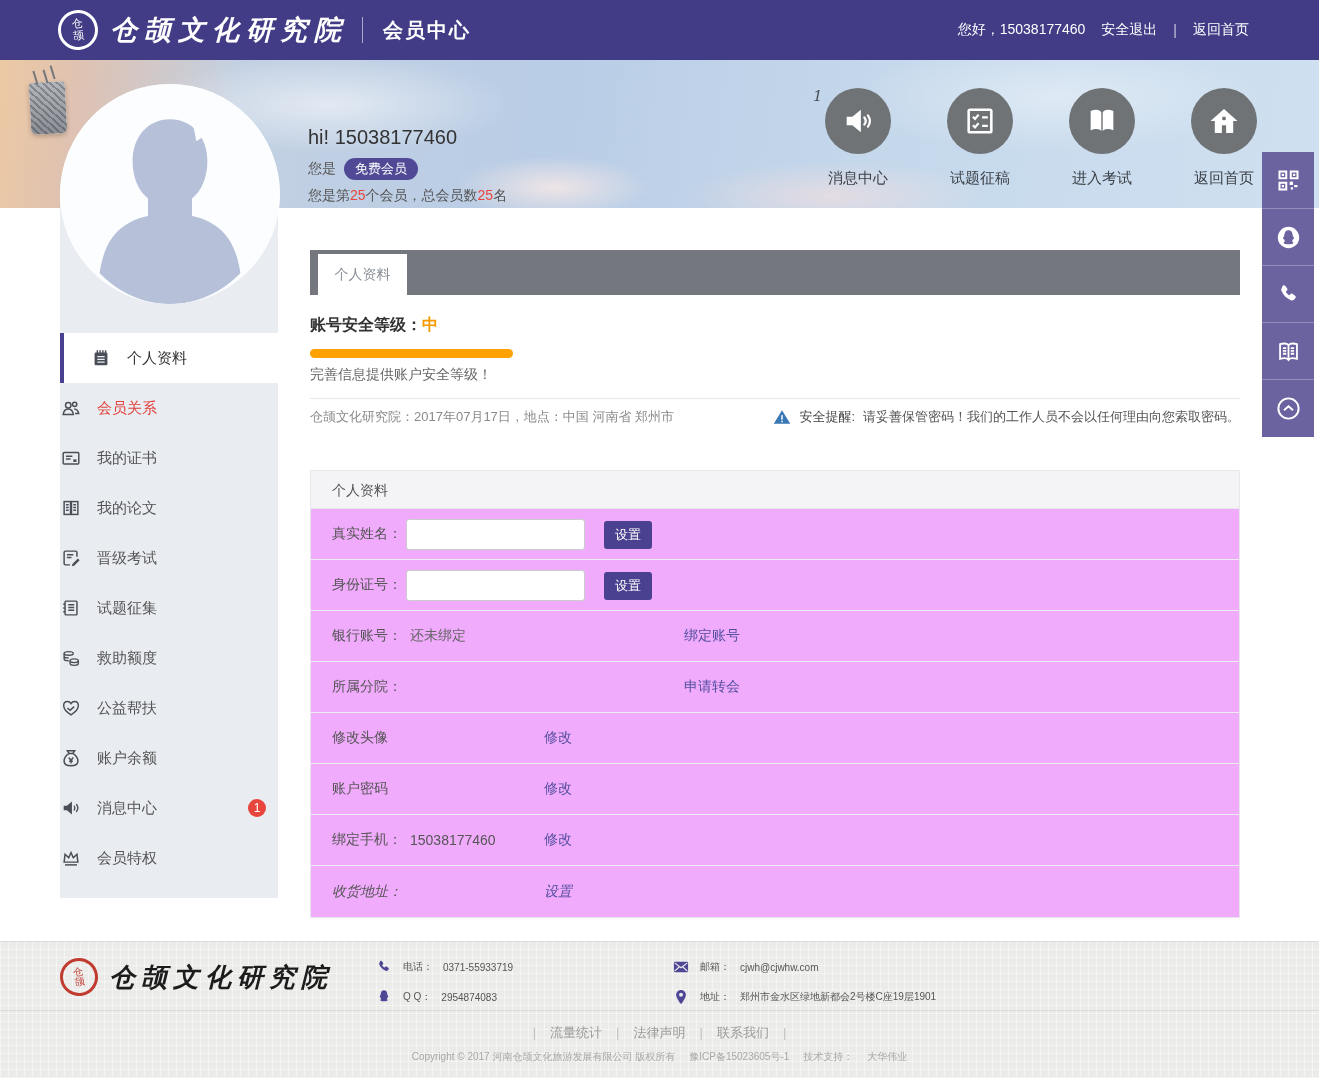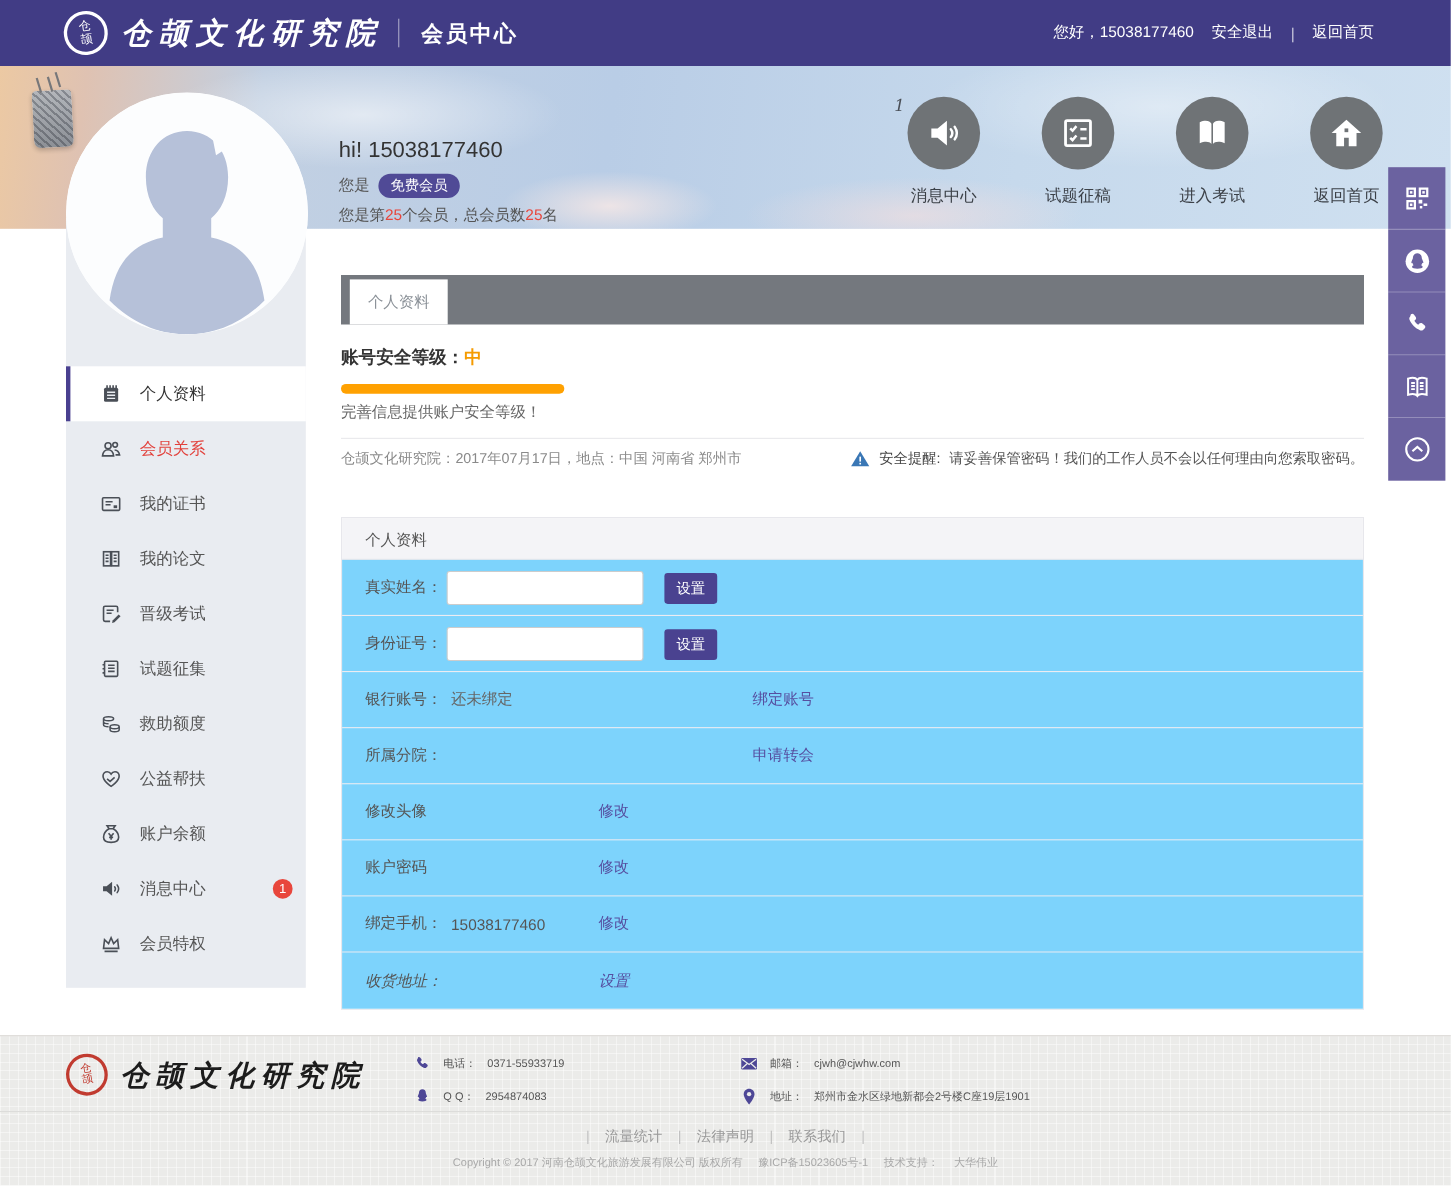--- a/index.html
+++ b/index.html
@@ -30,21 +30,21 @@
     background: repeating-linear-gradient(45deg, #9aa0a8 0 2px, #d8dce0 2px 5px), linear-gradient(#cfd3d8, #9aa0a8);
     background-blend-mode:multiply; opacity:.9; transform:rotate(-3deg); box-shadow:0 2px 5px rgba(0,0,0,.25); }
   .banner-object:before { content:""; position:absolute; top:-12px; left:6px; width:2px; height:14px; background:#6b6f75; transform:rotate(-14deg); box-shadow:10px 2px 0 #6b6f75, 18px 0 0 #6b6f75; }
 
   
   .side-card { position:absolute; left:60px; top:198px; width:218px; height:700px; background:#e9ecf1; }
   .avatar { position:absolute; left:60px; top:84px; width:220px; height:220px; border-radius:50%; background:#fcfdfe; overflow:hidden; z-index:5; }
   .avatar svg { width:100%; height:100%; }
 
   .menu { position:absolute; left:60px; top:333px; width:218px; z-index:6; }
-  .menu-item { position:relative; height:50px; display:flex; align-items:center; gap:15px; padding-left:30px; font-size:15px; color:#555; cursor:pointer; }
+  .menu-item { position:relative; height:50px; display:flex; align-items:center; gap:15px; font-size:15px; color:#555; cursor:pointer; }
   .menu-item svg { width:22px; height:22px; flex:none; color:#4a4f57; }
   .menu-item.active { background:#fff; border-left:4px solid #494090; padding-left:26px; color:#333; }
   .menu-item.danger { color:#e2413c; }
   .menu-item.danger svg { color:#4a4f57; }
   .menu-badge { position:absolute; right:12px; top:16px; width:18px; height:18px; border-radius:50%; background:#e8463c; color:#fff; font-size:12px; display:flex; align-items:center; justify-content:center; }
 
   
   .greeting { position:absolute; left:308px; top:126px; z-index:6; }
   .hi { font-size:20px; color:#333; }
   .you-line { margin-top:9px; font-size:14px; color:#555; display:flex; align-items:center; gap:8px; }
@@ -76,21 +76,21 @@
   .sec-tip { margin-top:8px; font-size:14px; color:#666; }
 
   .login-row { position:absolute; left:310px; top:408px; width:930px; display:flex; justify-content:space-between; align-items:center; font-size:13px; }
   .login-info { color:#8a8a8a; }
   .warn { display:flex; align-items:center; gap:8px; color:#555; }
   .warn svg { width:18px; height:18px; flex:none; }
   .warn b { font-weight:normal; color:#444; }
 
   .panel { position:absolute; left:310px; top:470px; width:930px; background:#fff; border:1px solid #e7e7ec; }
   .panel-head { height:38px; line-height:38px; padding-left:21px; background:#f4f4f7; border-bottom:1px solid #e7e7ec; font-size:14px; color:#555; }
-  .frow { position:relative; height:51px; display:flex; align-items:center; padding-left:21px; border-bottom:1px solid #ececf2; background:#7dd3fc; font-size:14px; color:#555; }
+  .frow { position:relative; height:51px; display:flex; align-items:center; padding-left:21px; border-bottom:1px solid #ececf2; background:#f0abfc; font-size:14px; color:#555; }
   .frow:last-child { border-bottom:none;font-style:italic; }
   .frow .fval { margin-left:8px; color:#666; }
   .frow input { position:absolute; left:95px; top:10px; width:179px; height:31px; border:1px solid #ccc; border-radius:3px; padding:0 8px; font-size:14px; font-family:"Liberation Sans", sans-serif; }
   .frow .fbtn { position:absolute; left:293px; top:12px; width:48px; height:28px; background:#4a4290; color:#fff; border:none; border-radius:3px; font-size:13px; cursor:pointer; font-family:"Liberation Sans", sans-serif; }
   .flink { color:#564fa0; text-decoration:none; cursor:pointer; position:absolute; }
   .flink.mid { left:233px; }
   .flink.right { left:373px; }
 
   
   .footer { position:absolute; left:0; top:941px; width:1319px; height:137px; background:#ebebe9; border-top:1px solid #dedcda;

